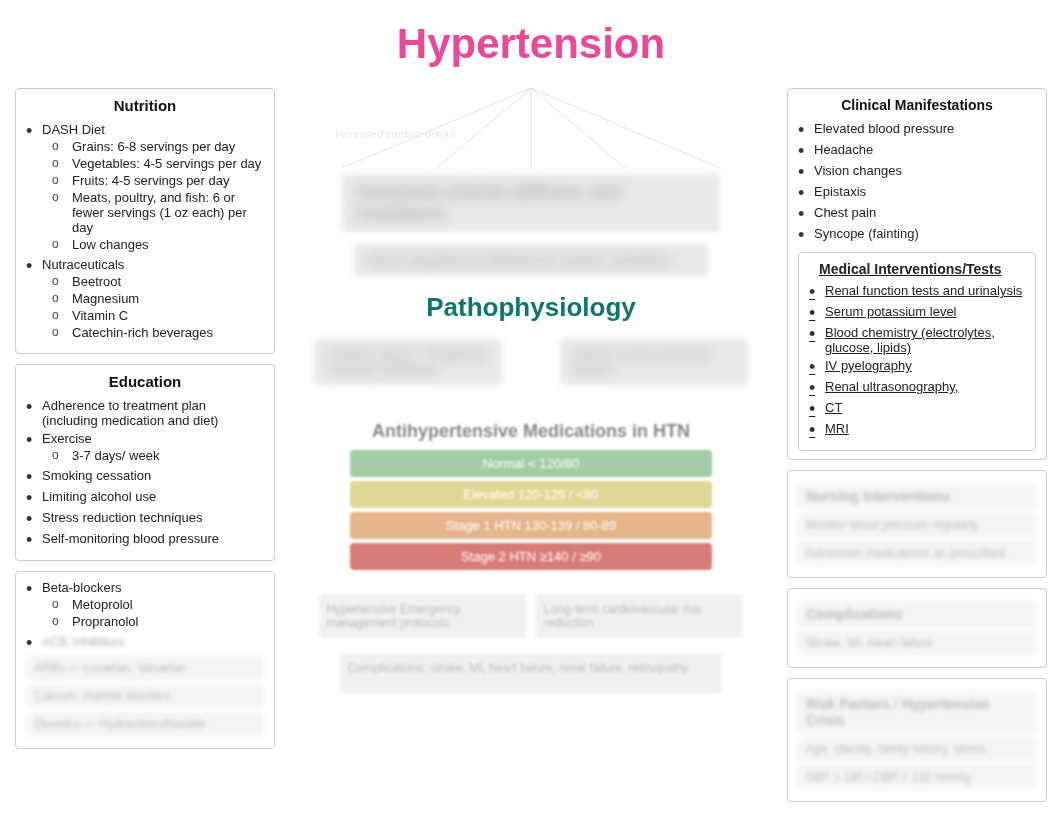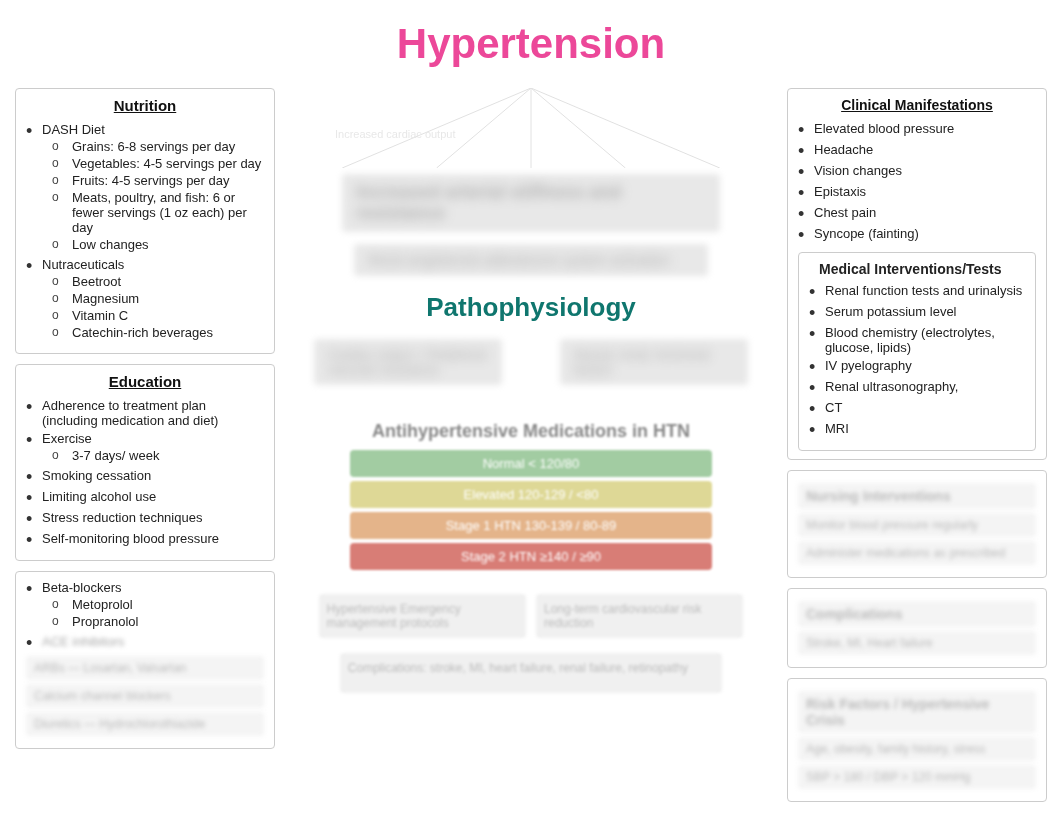--- a/index.html
+++ b/index.html
@@ -37,21 +37,20 @@
       background: #fff;
       z-index: 2;
     }
 
     .section-title {
       font-weight: bold;
       font-size: 15px;
       text-align: center;
       margin-bottom: 8px;
       color: #111;
-      text-decoration: underline;
     }
 
     .section-box {
       border: 1px solid #ccc;
       border-radius: 4px;
       padding: 8px 10px;
       margin-bottom: 10px;
       background: #fff;
     }
 
@@ -181,20 +180,21 @@
       color: #bbb;
       min-height: 40px;
     }
 
     .right-sub-box {
       border: 1px solid #ccc;
       border-radius: 4px;
       padding: 8px 10px;
       margin-top: 8px;
       font-size: 13px;
+      text-decoration: underline;
     }
 
     .right-sub-box .sub-title {
       font-weight: bold;
       font-size: 14px;
       margin-bottom: 6px;
       text-indent: 10px;
     }
 
     .blurred-right {

